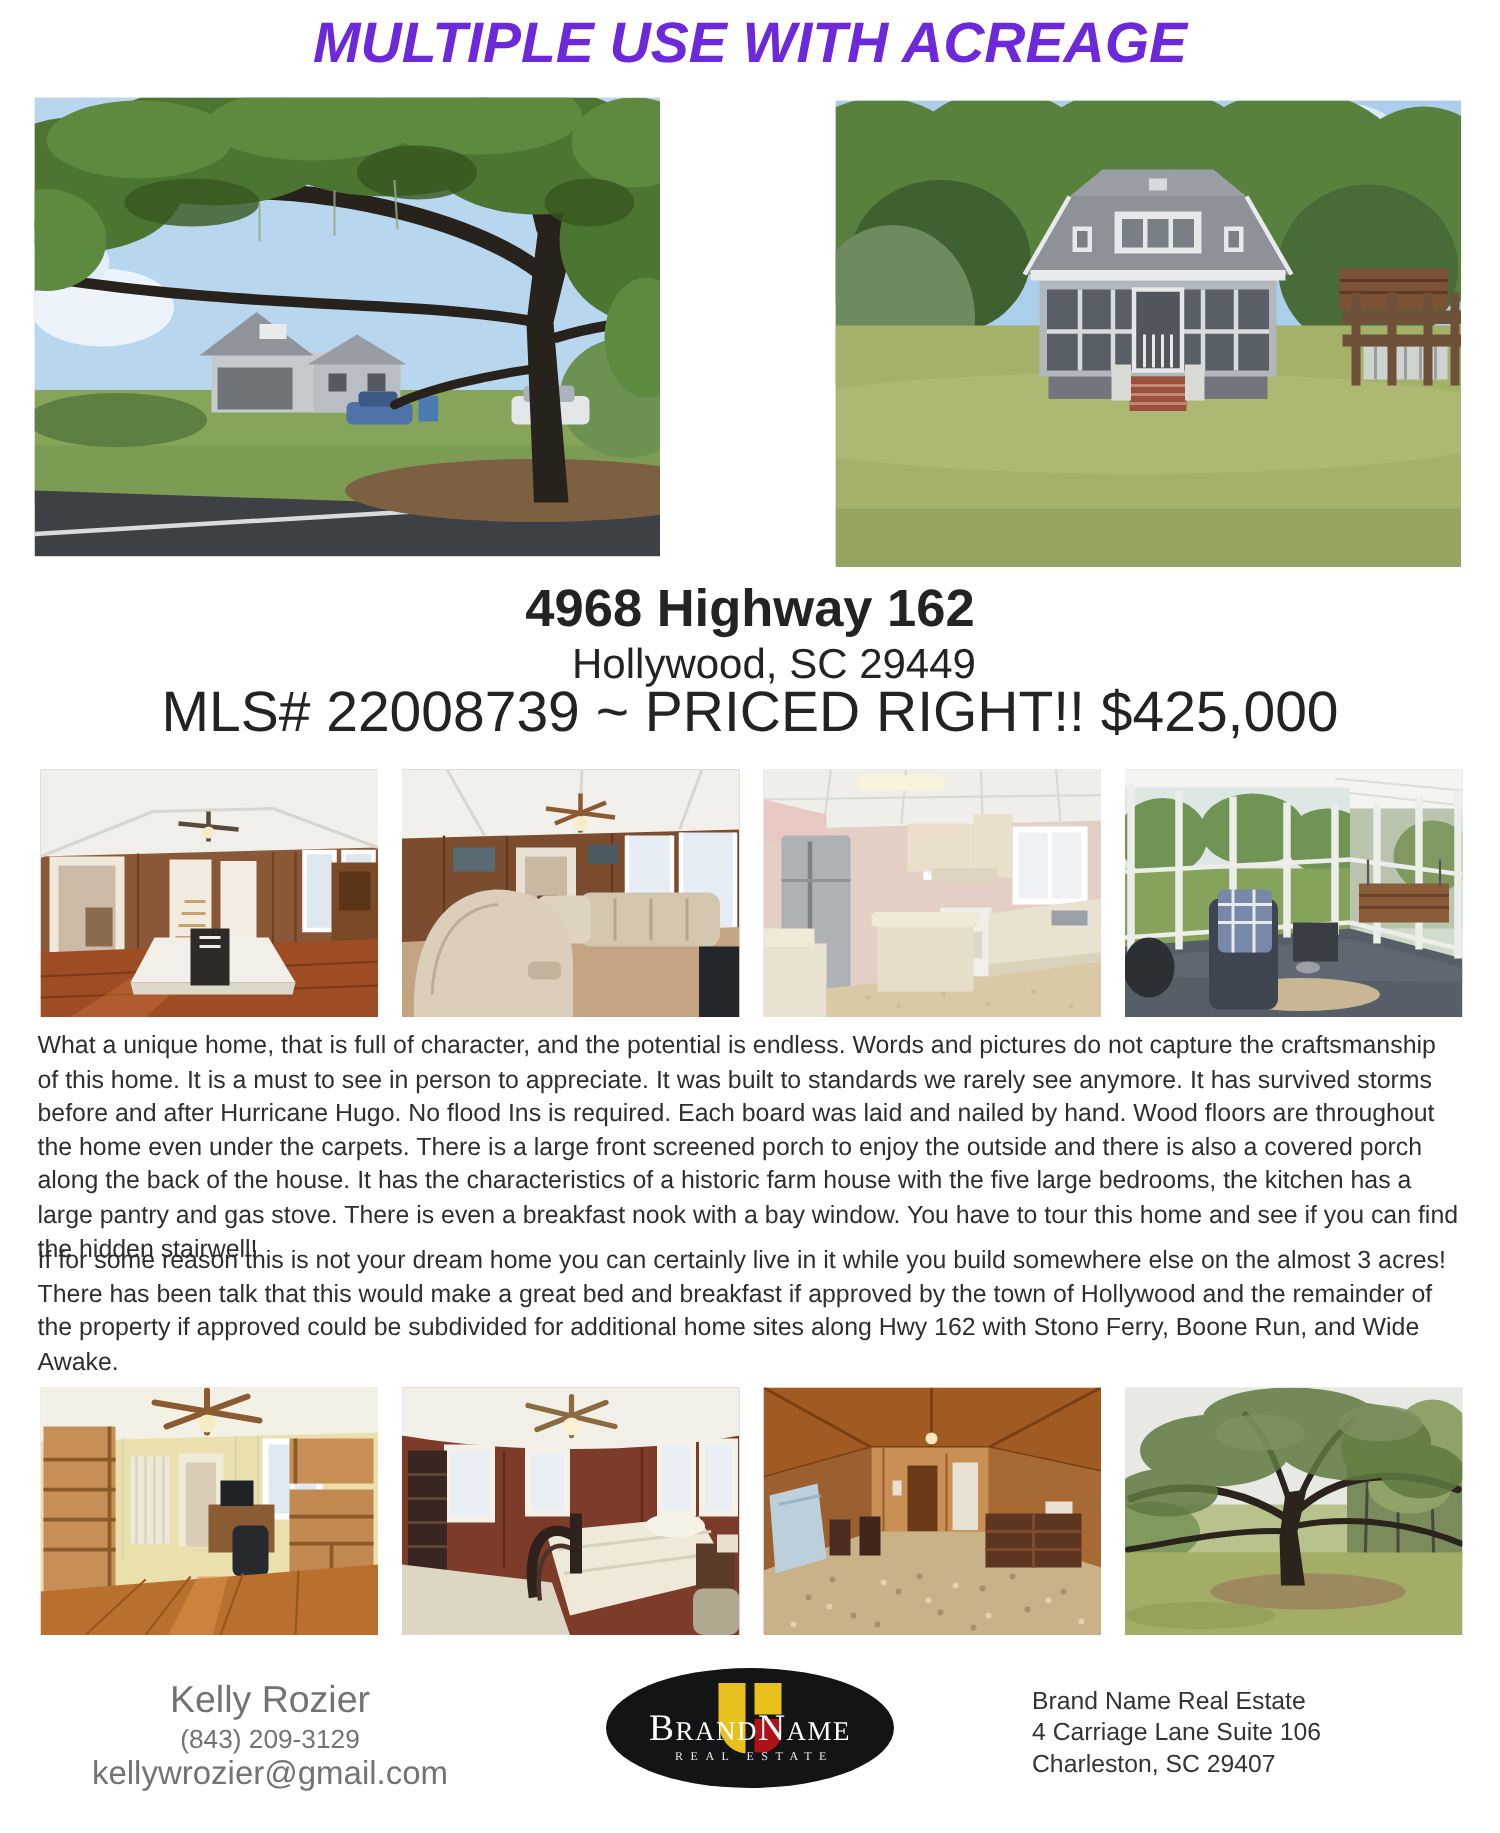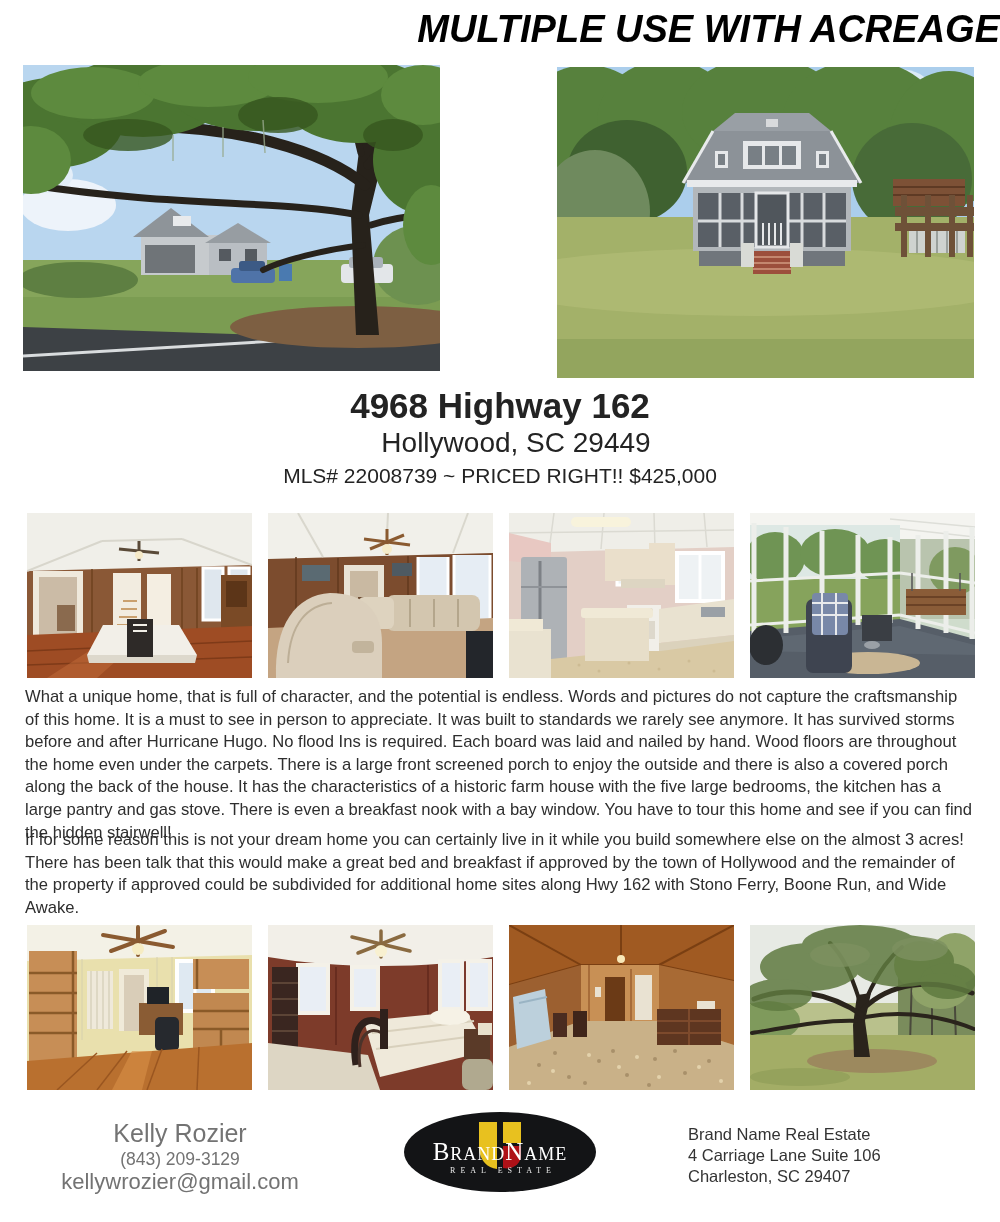--- a/index.html
+++ b/index.html
@@ -14,21 +14,21 @@
   .photo svg{display:block;width:100%;height:100%;}
   #hero-left{left:23px;top:65px;width:417px;height:306px;}
   #hero-right{left:557px;top:67px;width:417px;height:311px;}
   .row1{top:513px;width:225px;height:165px;}
   .row2{top:925px;width:225px;height:165px;}
   .c1{left:27px;} .c2{left:268px;} .c3{left:509px;} .c4{left:750px;}
   
   #addr{left:0;top:386px;width:1000px;text-align:center;color:#232323;}
   #addr .l1{font-size:35px;font-weight:bold;line-height:40px;}
   #addr .l2{font-size:28px;line-height:33px;margin-left:32px;}
-  #addr .l3{font-size:21px;line-height:33px;}
+  #addr .l3{font-size:38px;line-height:33px;}
   
   .para{left:25px;width:950px;font-size:16.6px;line-height:22.6px;color:#2e2e2e;}
   #para1{top:686px;}
   #para2{top:829px;}
   
   #agent{left:55px;top:1118px;width:250px;text-align:center;color:#737373;}
   #agent .name{font-size:25px;line-height:30px;}
   #agent .phone{font-size:17.5px;line-height:23px;}
   #agent .email{font-size:22px;line-height:22px;}
   #logo{left:402px;top:1111px;width:196px;height:84px;}
@@ -37,21 +37,21 @@
   .logo-name{font-variant:small-caps;font-size:25px;fill:#ffffff;letter-spacing:1px;}
   .logo-sub{font-size:8px;fill:#e9e9e9;letter-spacing:5px;}
   #office{left:688px;top:1124px;width:285px;font-size:16.5px;
           line-height:21px;color:#333333;}
 </style>
 </head>
 <body>
 
 <div id="flyer">
 
-  <div id="title" class="abs" style="color: #000000; text-align: right;">MULTIPLE USE WITH ACREAGE</div>
+  <div id="title" class="abs" style="color: #6d28d9;">MULTIPLE USE WITH ACREAGE</div>
 
   <div id="hero-left" class="abs photo" title="Live oak tree with house and driveway">
     <svg viewBox="0 0 417 306" preserveAspectRatio="none">
       <rect width="417" height="306" fill="#b9d6ef"></rect>
       <ellipse cx="45" cy="140" rx="48" ry="26" fill="#edf3fa"></ellipse>
       <ellipse cx="20" cy="110" rx="30" ry="18" fill="#e3eef8"></ellipse>
       <rect y="195" width="417" height="75" fill="#86a55b"></rect>
       <rect y="232" width="417" height="42" fill="#7b9c52"></rect>
       <polygon points="0,262 417,276 417,306 0,306" fill="#3d4145"></polygon>
       <line x1="0" y1="291" x2="320" y2="272" stroke="#d9dcde" stroke-width="3"></line>

